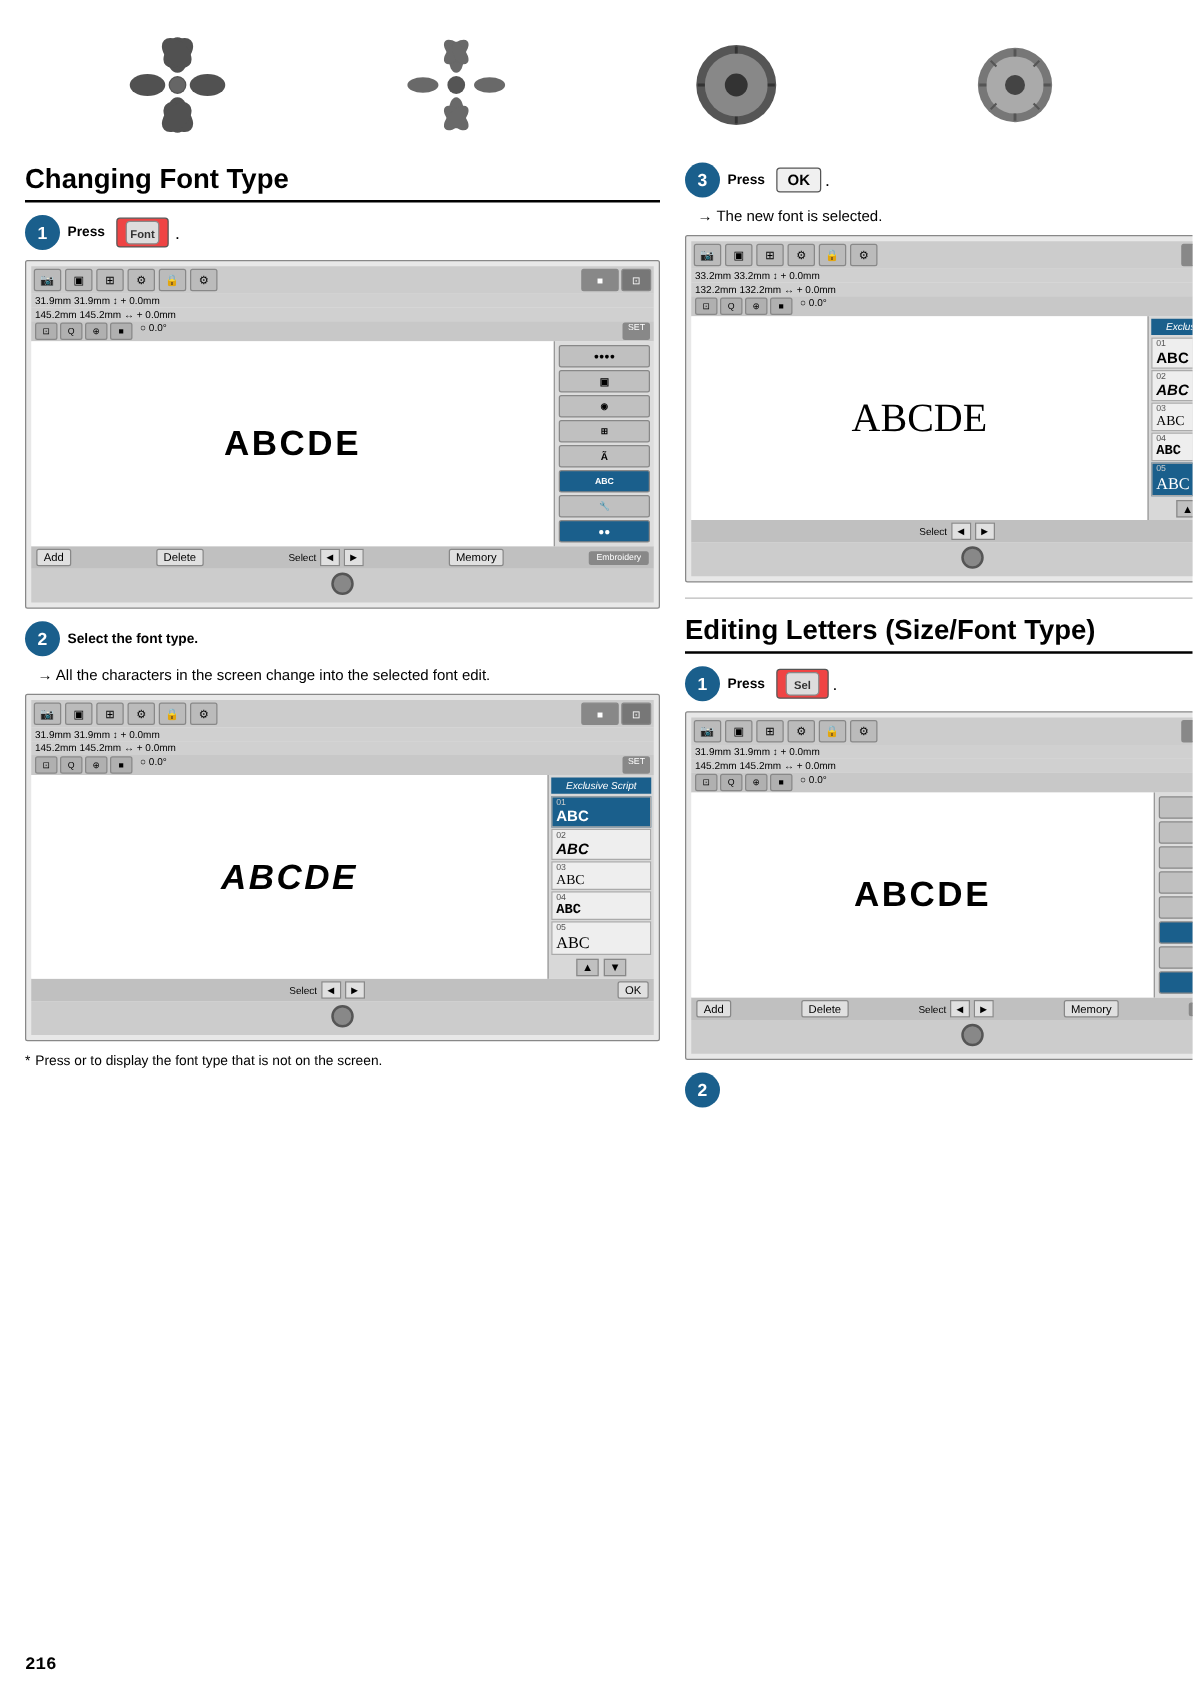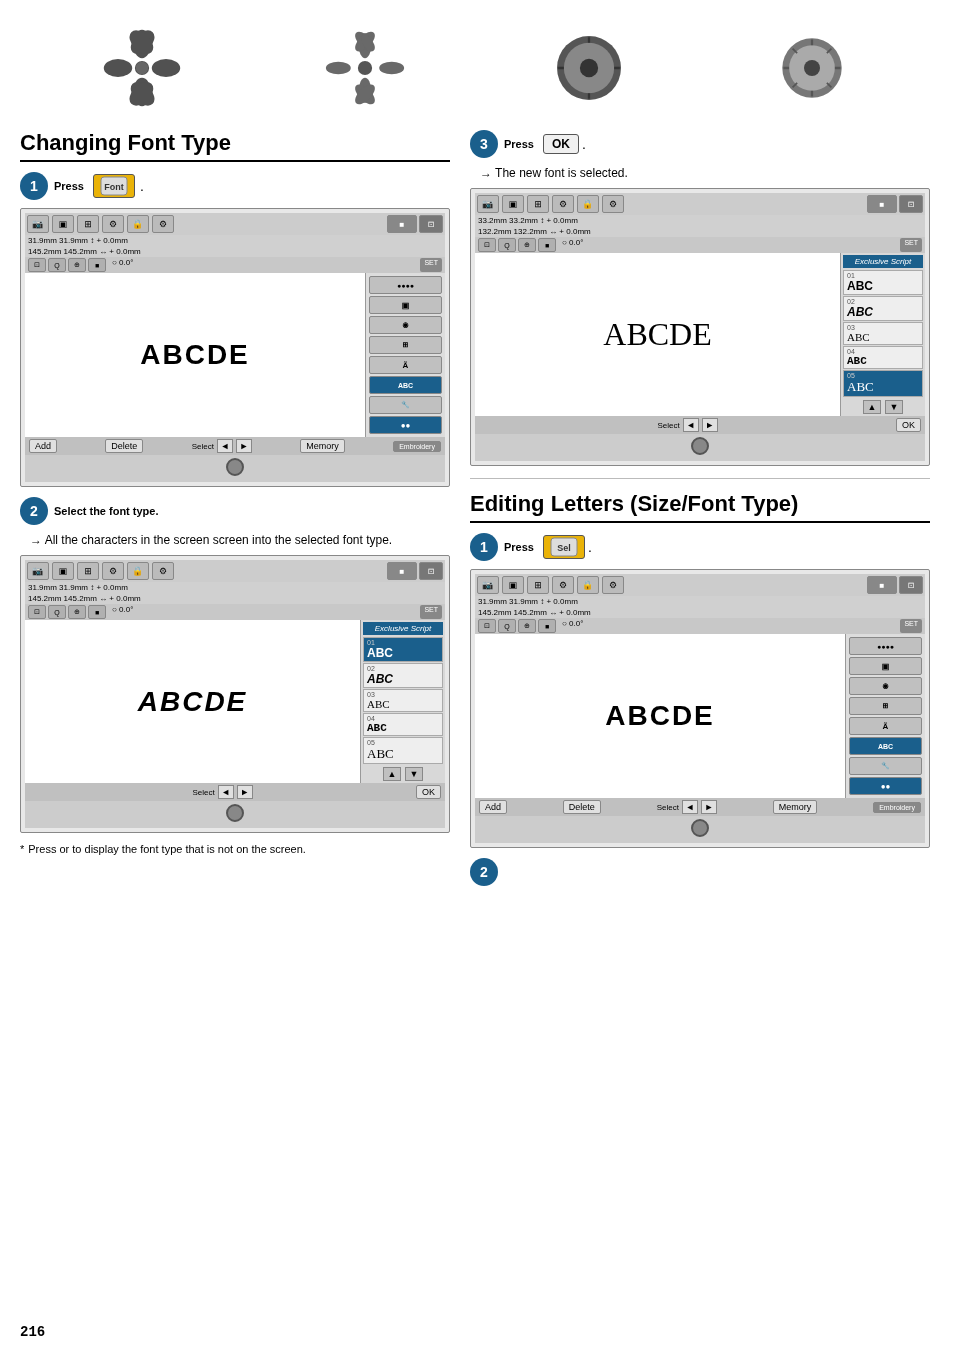--- a/index.html
+++ b/index.html
@@ -24,21 +24,21 @@
       color: #333;
       border-bottom: 1px solid #999;
       padding-bottom: 4px;
       margin-bottom: 10px;
     }
     .two-col {
       display: flex;
       gap: 20px;
     }
     .left-col {
-      width: 430px;
+      width: 508px;
       flex-shrink: 0;
     }
     .right-col {
       width: 460px;
       flex-shrink: 0;
     }
     
     .deco-images {
       display: flex;
       justify-content: space-around;
@@ -213,21 +213,21 @@
       color: #555;
     }
     
     .press-btn-inline {
       display: inline-flex;
       align-items: center;
       border: 1px solid #555;
       border-radius: 3px;
       padding: 1px 6px;
       font-size: 12px;
-      background: #eab308;
+      background: #ef4444;
       margin: 0 3px;
       vertical-align: middle;
     }
     .ok-btn-inline {
       display: inline-flex;
       align-items: center;
       border: 1px solid #555;
       border-radius: 3px;
       padding: 2px 8px;
       font-size: 12px;
@@ -462,21 +462,21 @@
         </div>
         <div style="text-align:center; background:#ccc; padding:3px;">
           <div style="width:18px; height:18px; border-radius:50%; background:#888; display:inline-block; border:2px solid #555;"></div>
         </div>
       </div>
 
       <div class="step-row">
         <span class="step-circle">2</span>
         <span class="step-label">Select the font type.</span>
       </div>
-      <div class="arrow-result">→  All the characters in the screen screen into the selected font type.</div>
+      <div class="arrow-result">→  All the characters in the screen change into the selected font edit.</div>
 
       <div class="screen-mockup">
         <div class="screen-top-icons">
           <div class="screen-top-icon">📷</div>
           <div class="screen-top-icon">▣</div>
           <div class="screen-top-icon">⊞</div>
           <div class="screen-top-icon">⚙</div>
           <div class="screen-top-icon">🔒</div>
           <div class="screen-top-icon">⚙</div>
           <div style="margin-left:auto; display:flex; gap:2px;">

